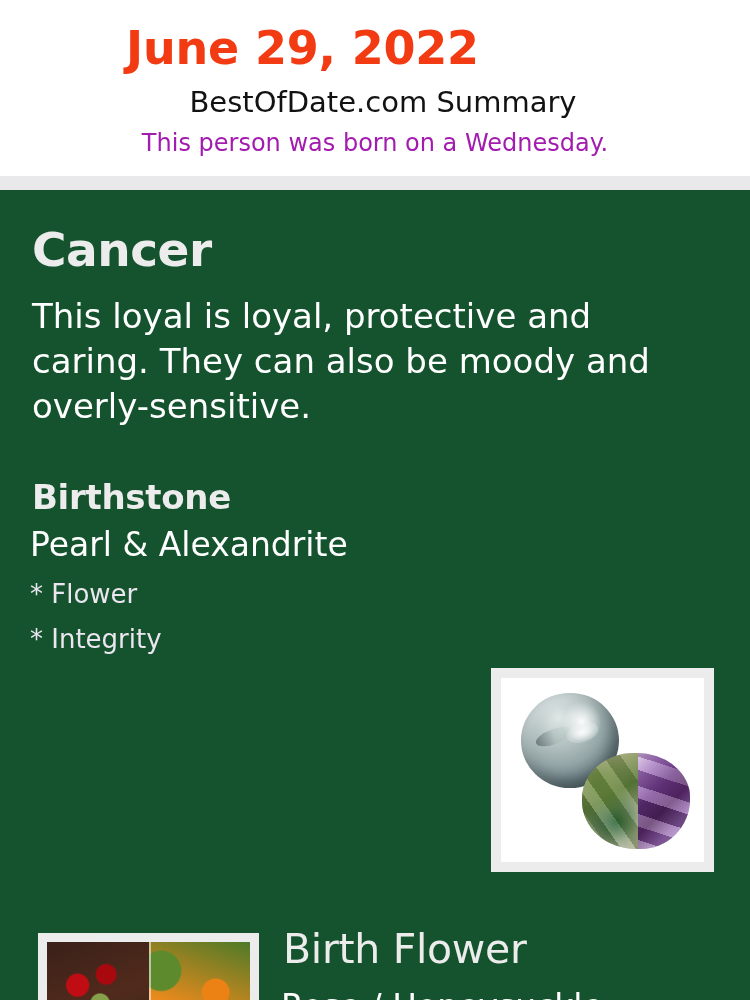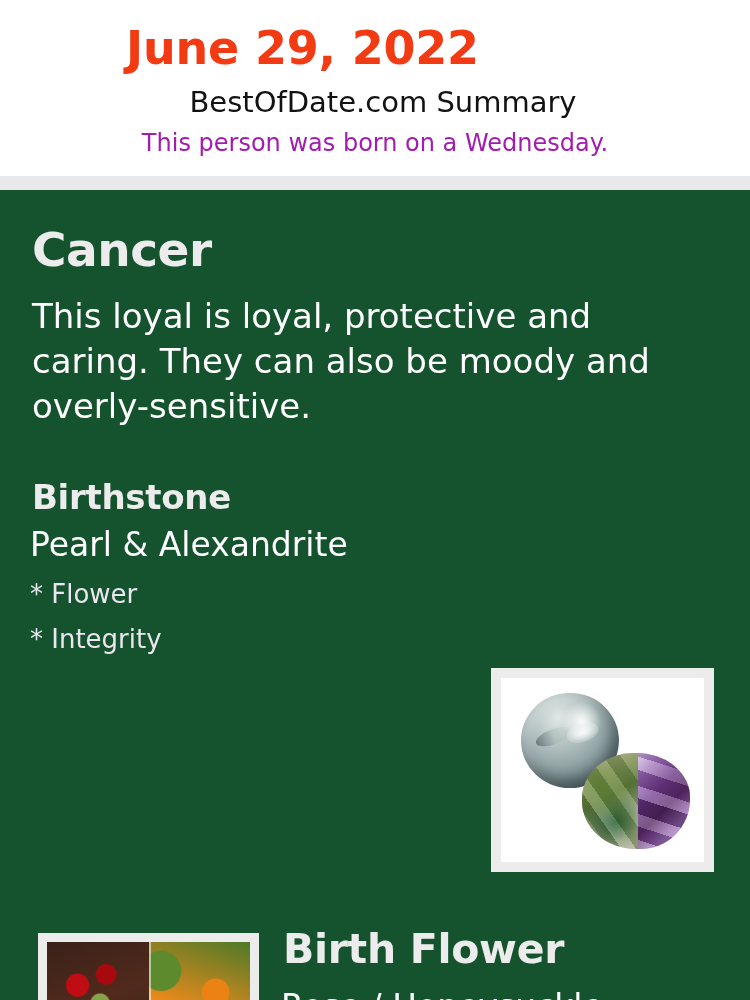--- a/index.html
+++ b/index.html
@@ -128,21 +128,21 @@
     color: #ebe6f0;
     line-height: 45px;
     white-space: nowrap;
   }
 
   
   .flower-title {
     position: absolute;
     left: 283px; top: 735px;
     font-size: 41px;
-    font-weight: bold;
+    font-weight: normal;
     color: #ececec;
     line-height: 48px;
     letter-spacing: -0.3px;
   }
   .flower-name {
     position: absolute;
     left: 281px; top: 796px;
     font-size: 33px;
     font-weight: normal;
     color: #ffffff;

